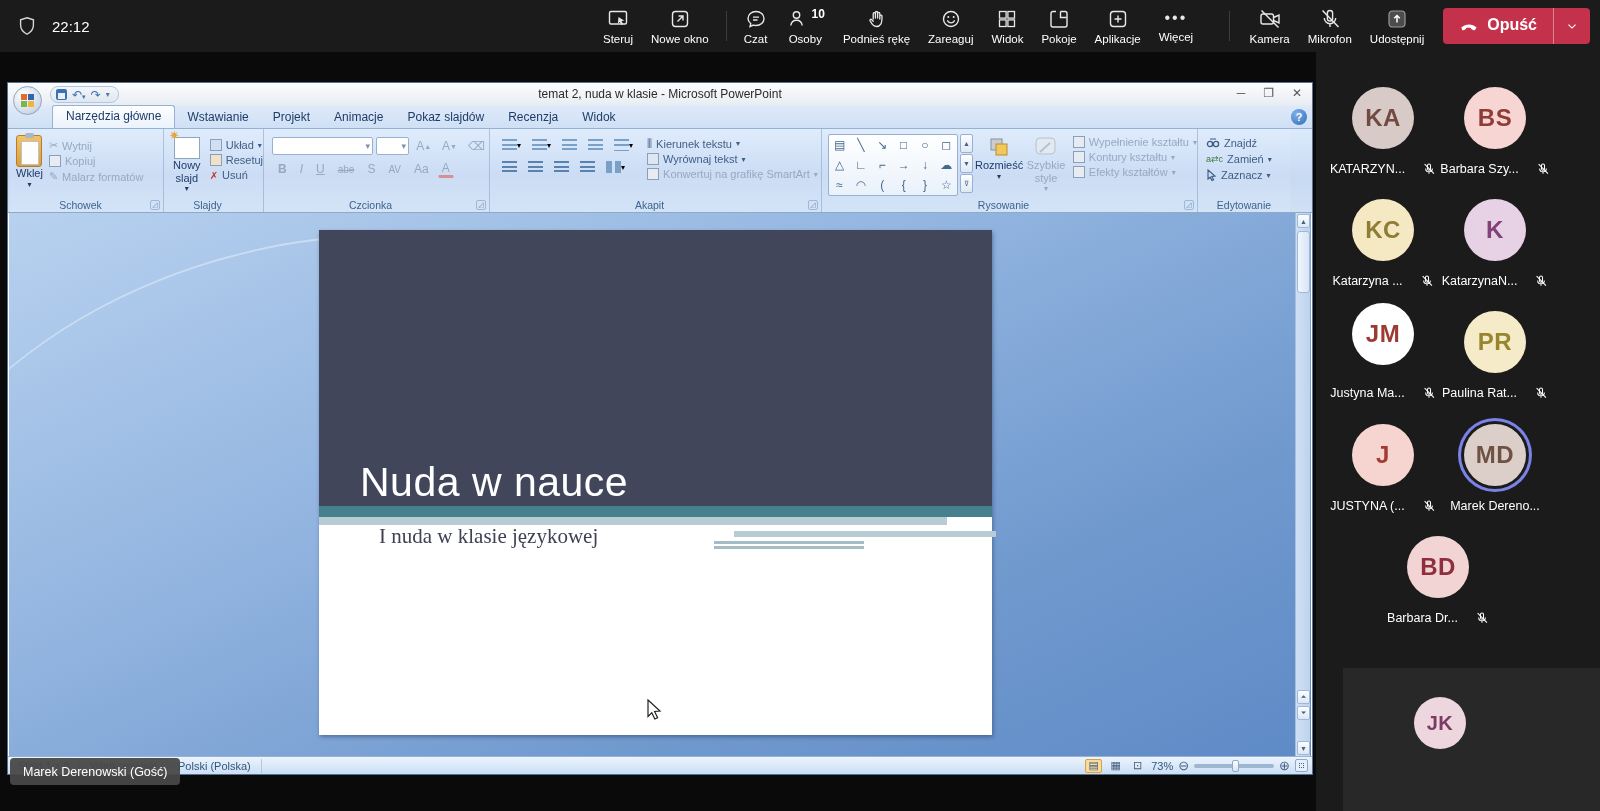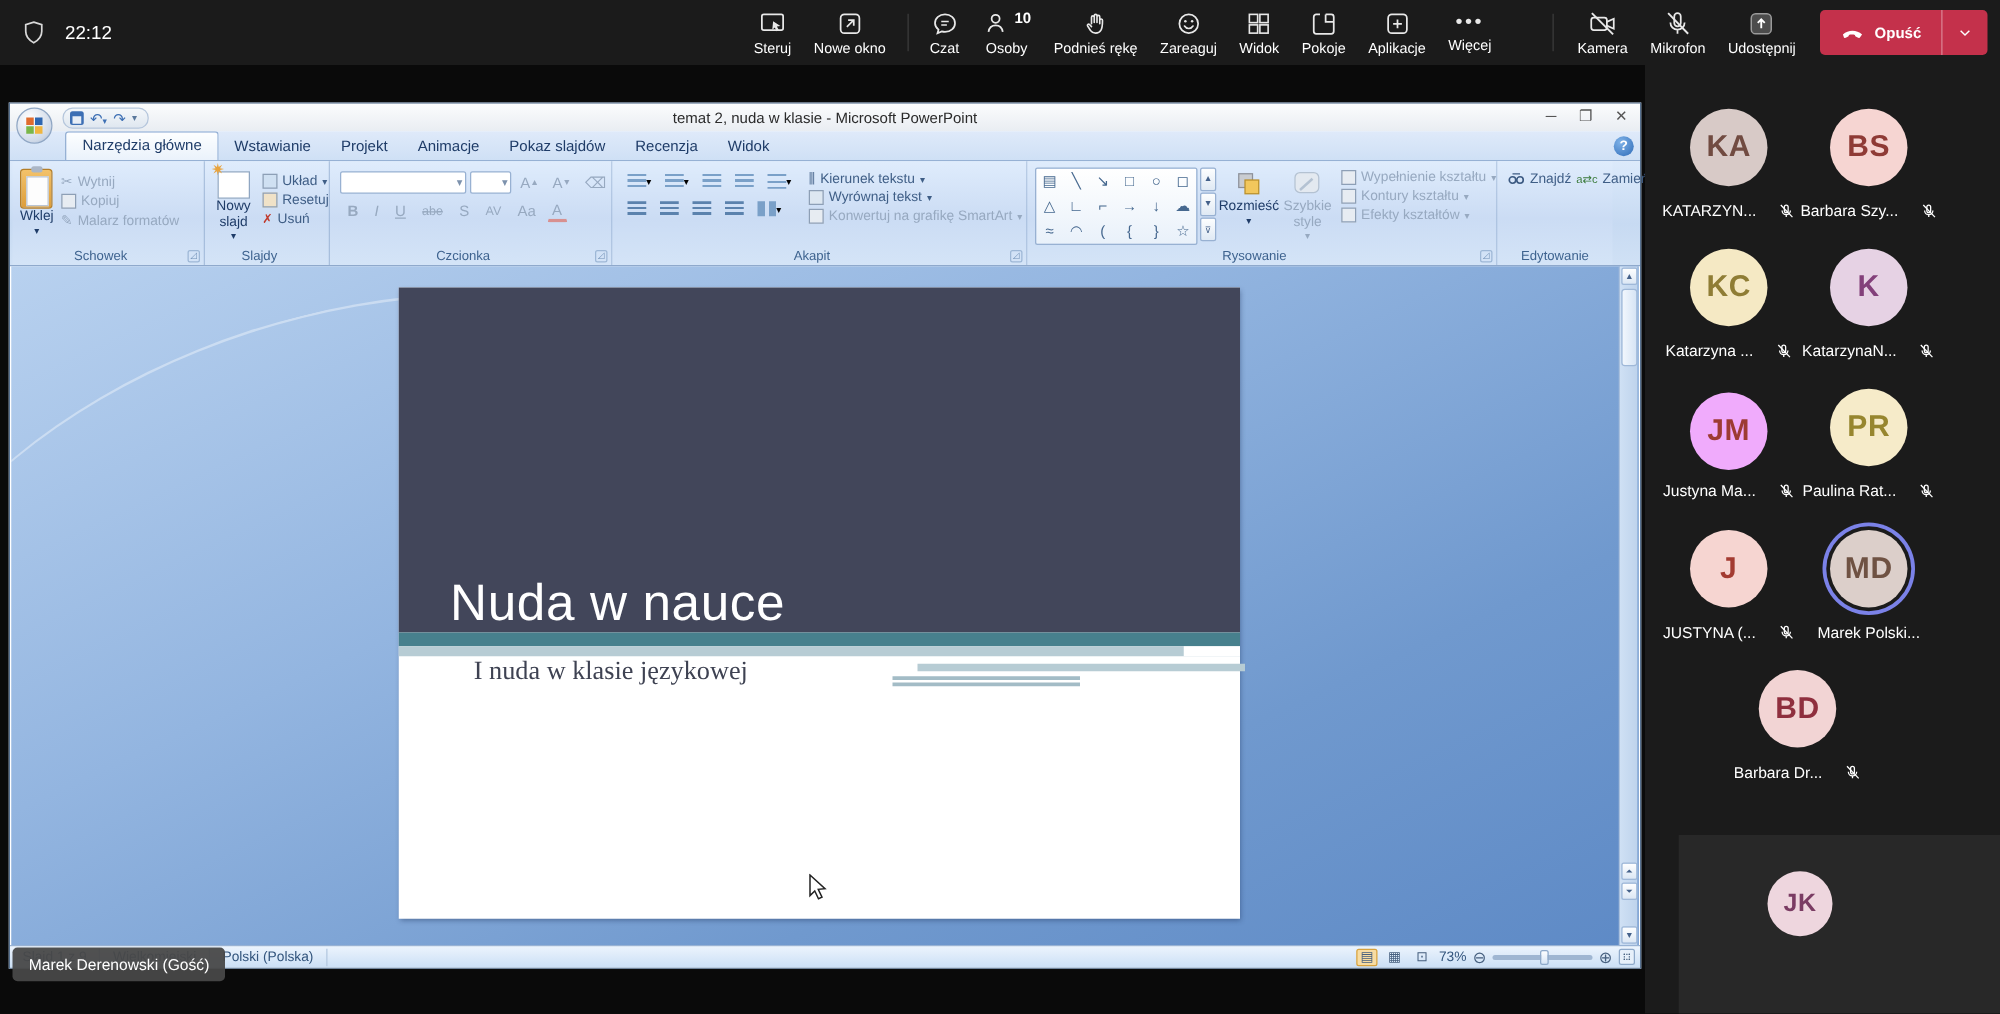--- a/index.html
+++ b/index.html
@@ -14,21 +14,21 @@
   .tb-center{position:absolute;left:594px;top:0;height:52px;display:flex;align-items:flex-start;padding-top:7px}
   .tb-right{position:absolute;right:10px;top:0;height:52px;display:flex;align-items:center}
   .tb-btn{position:relative;display:flex;flex-direction:column;align-items:center;gap:2px;padding:0 9px;cursor:pointer}
   .tb-btn .lbl{font-size:11.5px;color:#fff;white-space:nowrap}
   .tb-btn svg{display:block}
   .tb-div{width:1px;height:30px;background:#3d3d3d;margin:4px 8px 0 8px}
   .tb-div2{width:1px;height:30px;background:#3d3d3d;margin:0 10px}
   .badge10{font-size:12px;font-weight:bold;color:#fff;margin-left:2px}
   .osoby-ic{display:flex;align-items:flex-start}
   .leave-btn{display:flex;align-items:center;height:36px;background:#c4314b;border-radius:4px;margin-left:10px;cursor:pointer}
-  .leave-main{display:flex;align-items:center;gap:8px;padding:0 16px;color:#fff;font-size:12px;font-weight:bold}
+  .leave-main{display:flex;gap:8px;padding:0 16px;color:#fff;font-size:16px;font-weight:bold}
   .leave-sep{width:1px;height:36px;background:rgba(255,255,255,.4)}
   .leave-chev{width:36px;display:flex;justify-content:center;align-items:center}
 
   
   .panel{position:absolute;left:1316px;top:52px;width:284px;height:759px;background:#1b1b1b}
   .avatar{position:absolute;width:62px;height:62px;border-radius:50%;display:flex;align-items:center;justify-content:center;font-size:24px;font-weight:bold;letter-spacing:.5px}
   .avatar.active{box-shadow:0 0 0 3px #1b1b1b,0 0 0 6px #7b82e8}
   .pname{position:absolute;display:flex;align-items:center;justify-content:center;gap:17px;width:150px;color:#fff;font-size:12.5px;white-space:nowrap}
   .jk-tile{position:absolute;left:27px;top:616px;width:257px;height:143px;background:#282828}
 
@@ -478,21 +478,21 @@
                 <span>Efekty kształtów</span>
                 <span class="ddar">▾</span>
               </div>
           </div>
         </div>
         <div class="grp-label">Rysowanie</div>
         <div class="dlg">◿</div>
       </div>
 
       <div class="grp" style="width:92px;border-right:none">
-        <div style="display:flex;flex-direction:row;gap:4px;padding:8px 0 0 8px">
+        <div style="display:flex;flex-direction:column;gap:4px;padding:8px 0 0 8px">
           <div class="mini blue">
             <svg width="14" height="12" viewBox="0 0 14 12">
                 <circle cx="4" cy="7" r="2.6" fill="none" stroke="#3c5a82" stroke-width="1.3"></circle>
                 <circle cx="10" cy="7" r="2.6" fill="none" stroke="#3c5a82" stroke-width="1.3"></circle>
                 <path d="M4 2h6" stroke="#3c5a82"></path>
               </svg>
             <span>Znajdź</span>
           </div>
           <div class="mini blue">
             <span style="font-size:9px;color:#3a7a3a">a⇄c</span>
@@ -591,21 +591,21 @@
     </div>
     <div class="pname" style="left:104px;top:222px">
       <span>KatarzynaN...</span>
       <svg width="14" height="14" viewBox="0 0 24 24">
           <rect x="9.4" y="3.5" width="5.2" height="10.5" rx="2.6" fill="none" stroke="#fff" stroke-width="1.8"></rect>
           <path d="M6.3 11a5.7 5.7 0 0011.4 0M12 16.7V20" fill="none" stroke="#fff" stroke-width="1.8"></path>
           <path d="M4.5 3.5l16 16.5" stroke="#fff" stroke-width="1.8"></path>
         </svg>
     </div>
 
-    <div class="avatar" style="left: 36px; top: 262px; background: #f0abfc; color: rgb(157, 59, 51);">JM</div>
+    <div class="avatar" style="left: 36px; top: 251px; background: #ffffff; color: rgb(157, 59, 51);">JM</div>
     <div class="avatar" style="left: 148px; top: 259px; background: rgb(246, 235, 201); color: rgb(151, 134, 47);">PR</div>
     <div class="pname" style="left:-8px;top:334px">
       <span>Justyna Ma...</span>
       <svg width="14" height="14" viewBox="0 0 24 24">
           <rect x="9.4" y="3.5" width="5.2" height="10.5" rx="2.6" fill="none" stroke="#fff" stroke-width="1.8"></rect>
           <path d="M6.3 11a5.7 5.7 0 0011.4 0M12 16.7V20" fill="none" stroke="#fff" stroke-width="1.8"></path>
           <path d="M4.5 3.5l16 16.5" stroke="#fff" stroke-width="1.8"></path>
         </svg>
     </div>
     <div class="pname" style="left:104px;top:334px">
@@ -621,21 +621,21 @@
     <div class="avatar active" style="left: 148px; top: 372px; background: rgb(220, 207, 202); color: rgb(111, 82, 67);">MD</div>
     <div class="pname" style="left:-8px;top:447px">
       <span>JUSTYNA (...</span>
       <svg width="14" height="14" viewBox="0 0 24 24">
           <rect x="9.4" y="3.5" width="5.2" height="10.5" rx="2.6" fill="none" stroke="#fff" stroke-width="1.8"></rect>
           <path d="M6.3 11a5.7 5.7 0 0011.4 0M12 16.7V20" fill="none" stroke="#fff" stroke-width="1.8"></path>
           <path d="M4.5 3.5l16 16.5" stroke="#fff" stroke-width="1.8"></path>
         </svg>
     </div>
     <div class="pname" style="left:104px;top:447px">
-      <span>Marek Polski...</span>
+      <span>Marek Dereno...</span>
     </div>
 
     <div class="avatar" style="left: 91px; top: 484px; background: rgb(242, 212, 212); color: rgb(143, 47, 62);">BD</div>
     <div class="pname" style="left:47px;top:559px">
       <span>Barbara Dr...</span>
       <svg width="14" height="14" viewBox="0 0 24 24">
           <rect x="9.4" y="3.5" width="5.2" height="10.5" rx="2.6" fill="none" stroke="#fff" stroke-width="1.8"></rect>
           <path d="M6.3 11a5.7 5.7 0 0011.4 0M12 16.7V20" fill="none" stroke="#fff" stroke-width="1.8"></path>
           <path d="M4.5 3.5l16 16.5" stroke="#fff" stroke-width="1.8"></path>
         </svg>

